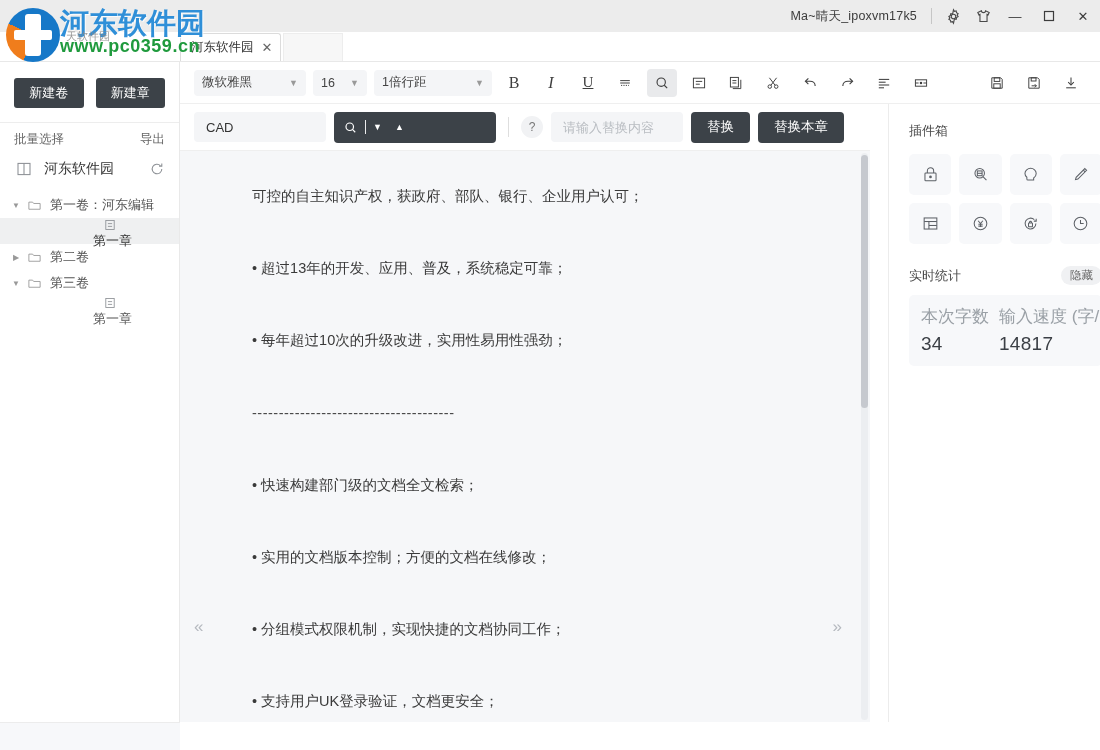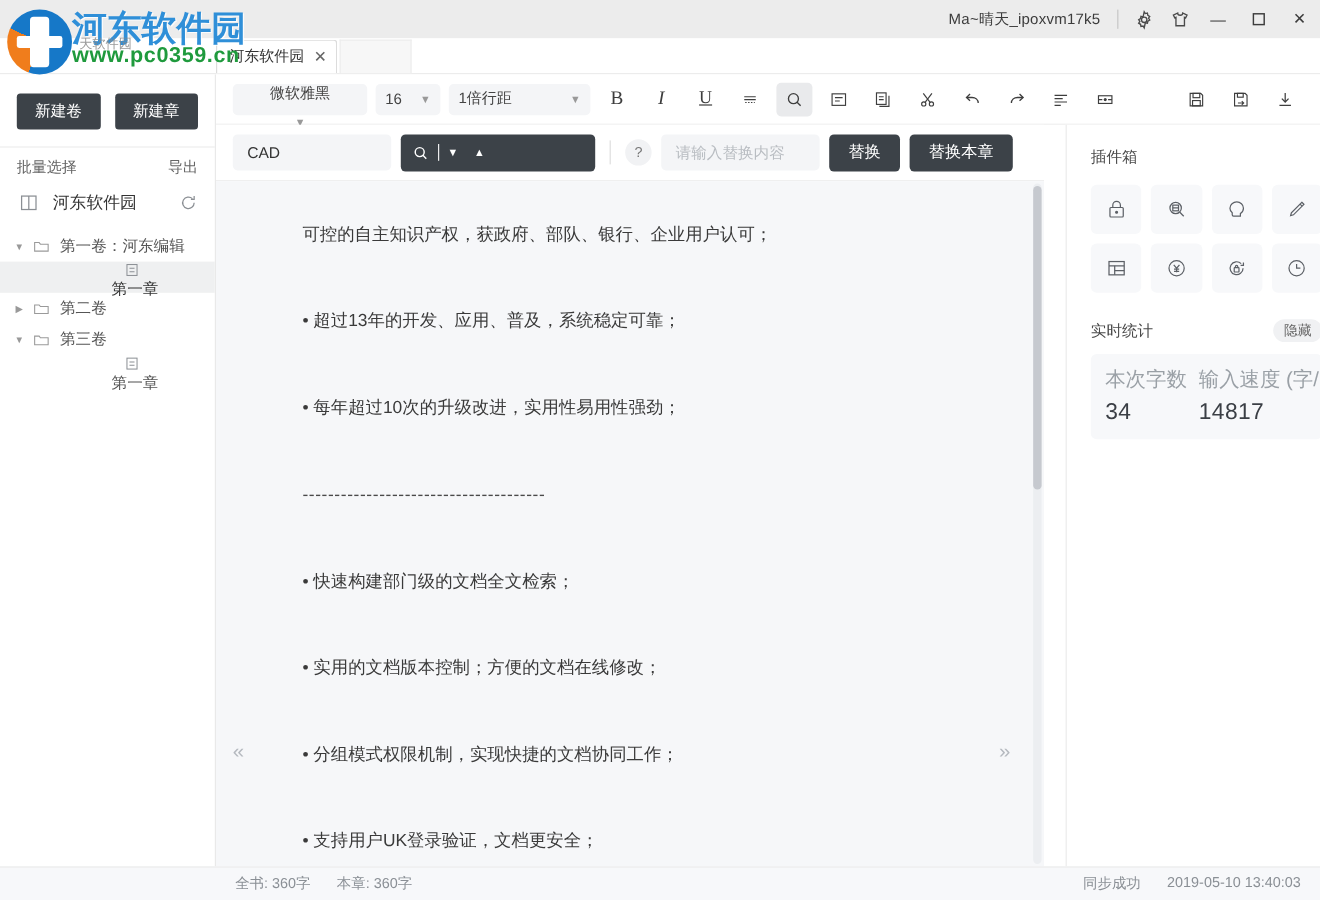--- a/index.html
+++ b/index.html
@@ -126,21 +126,21 @@
   .toolbar {
     position: absolute; left: 180px; top: 62px; width: 920px; height: 42px;
     background: #fff; border-bottom: 1px solid #efefef;
     display: flex; align-items: center; padding: 0 14px; gap: 7px;
   }
   .tb-select {
     height: 26px; background: #f4f5f7; border-radius: 4px;
     display: flex; align-items: center; justify-content: space-between;
     padding: 0 8px; font-size: 12.5px; color: #444; cursor: pointer; gap: 10px;
   }
-  .sel-font { width: 112px; flex-direction: column; }
+  .sel-font { width: 112px; }
   .sel-size { width: 54px; }
   .sel-line { width: 118px; }
   .chev { font-size: 9px; color: #999; }
   .tb-btn {
     width: 30px; height: 28px; display: flex; align-items: center; justify-content: center;
     color: #3e3e3e; border-radius: 4px; cursor: pointer; font-size: 15px;
   }
   .tb-btn.active { background: #e9eaec; }
   .tb-spacer { flex: 1; }
 
@@ -595,24 +595,14 @@
       </div>
       <div class="stat-cell wide">
         <div class="stat-lbl">输入速度 (字/时)</div>
         <div class="stat-val">14817</div>
       </div>
     </div>
 
   </div>
 
   <div class="sb-corner"></div>
-  <div class="statusbar">
-    <div class="sb-left">
-      <span>全书: 360字</span>
-      <span>本章: 360字</span>
-    </div>
-    <div class="sb-right">
-      <span>同步成功</span>
-      <span>2019-05-10 13:40:03</span>
-    </div>
-  </div>
 
 </div>
 
 </body></html>

